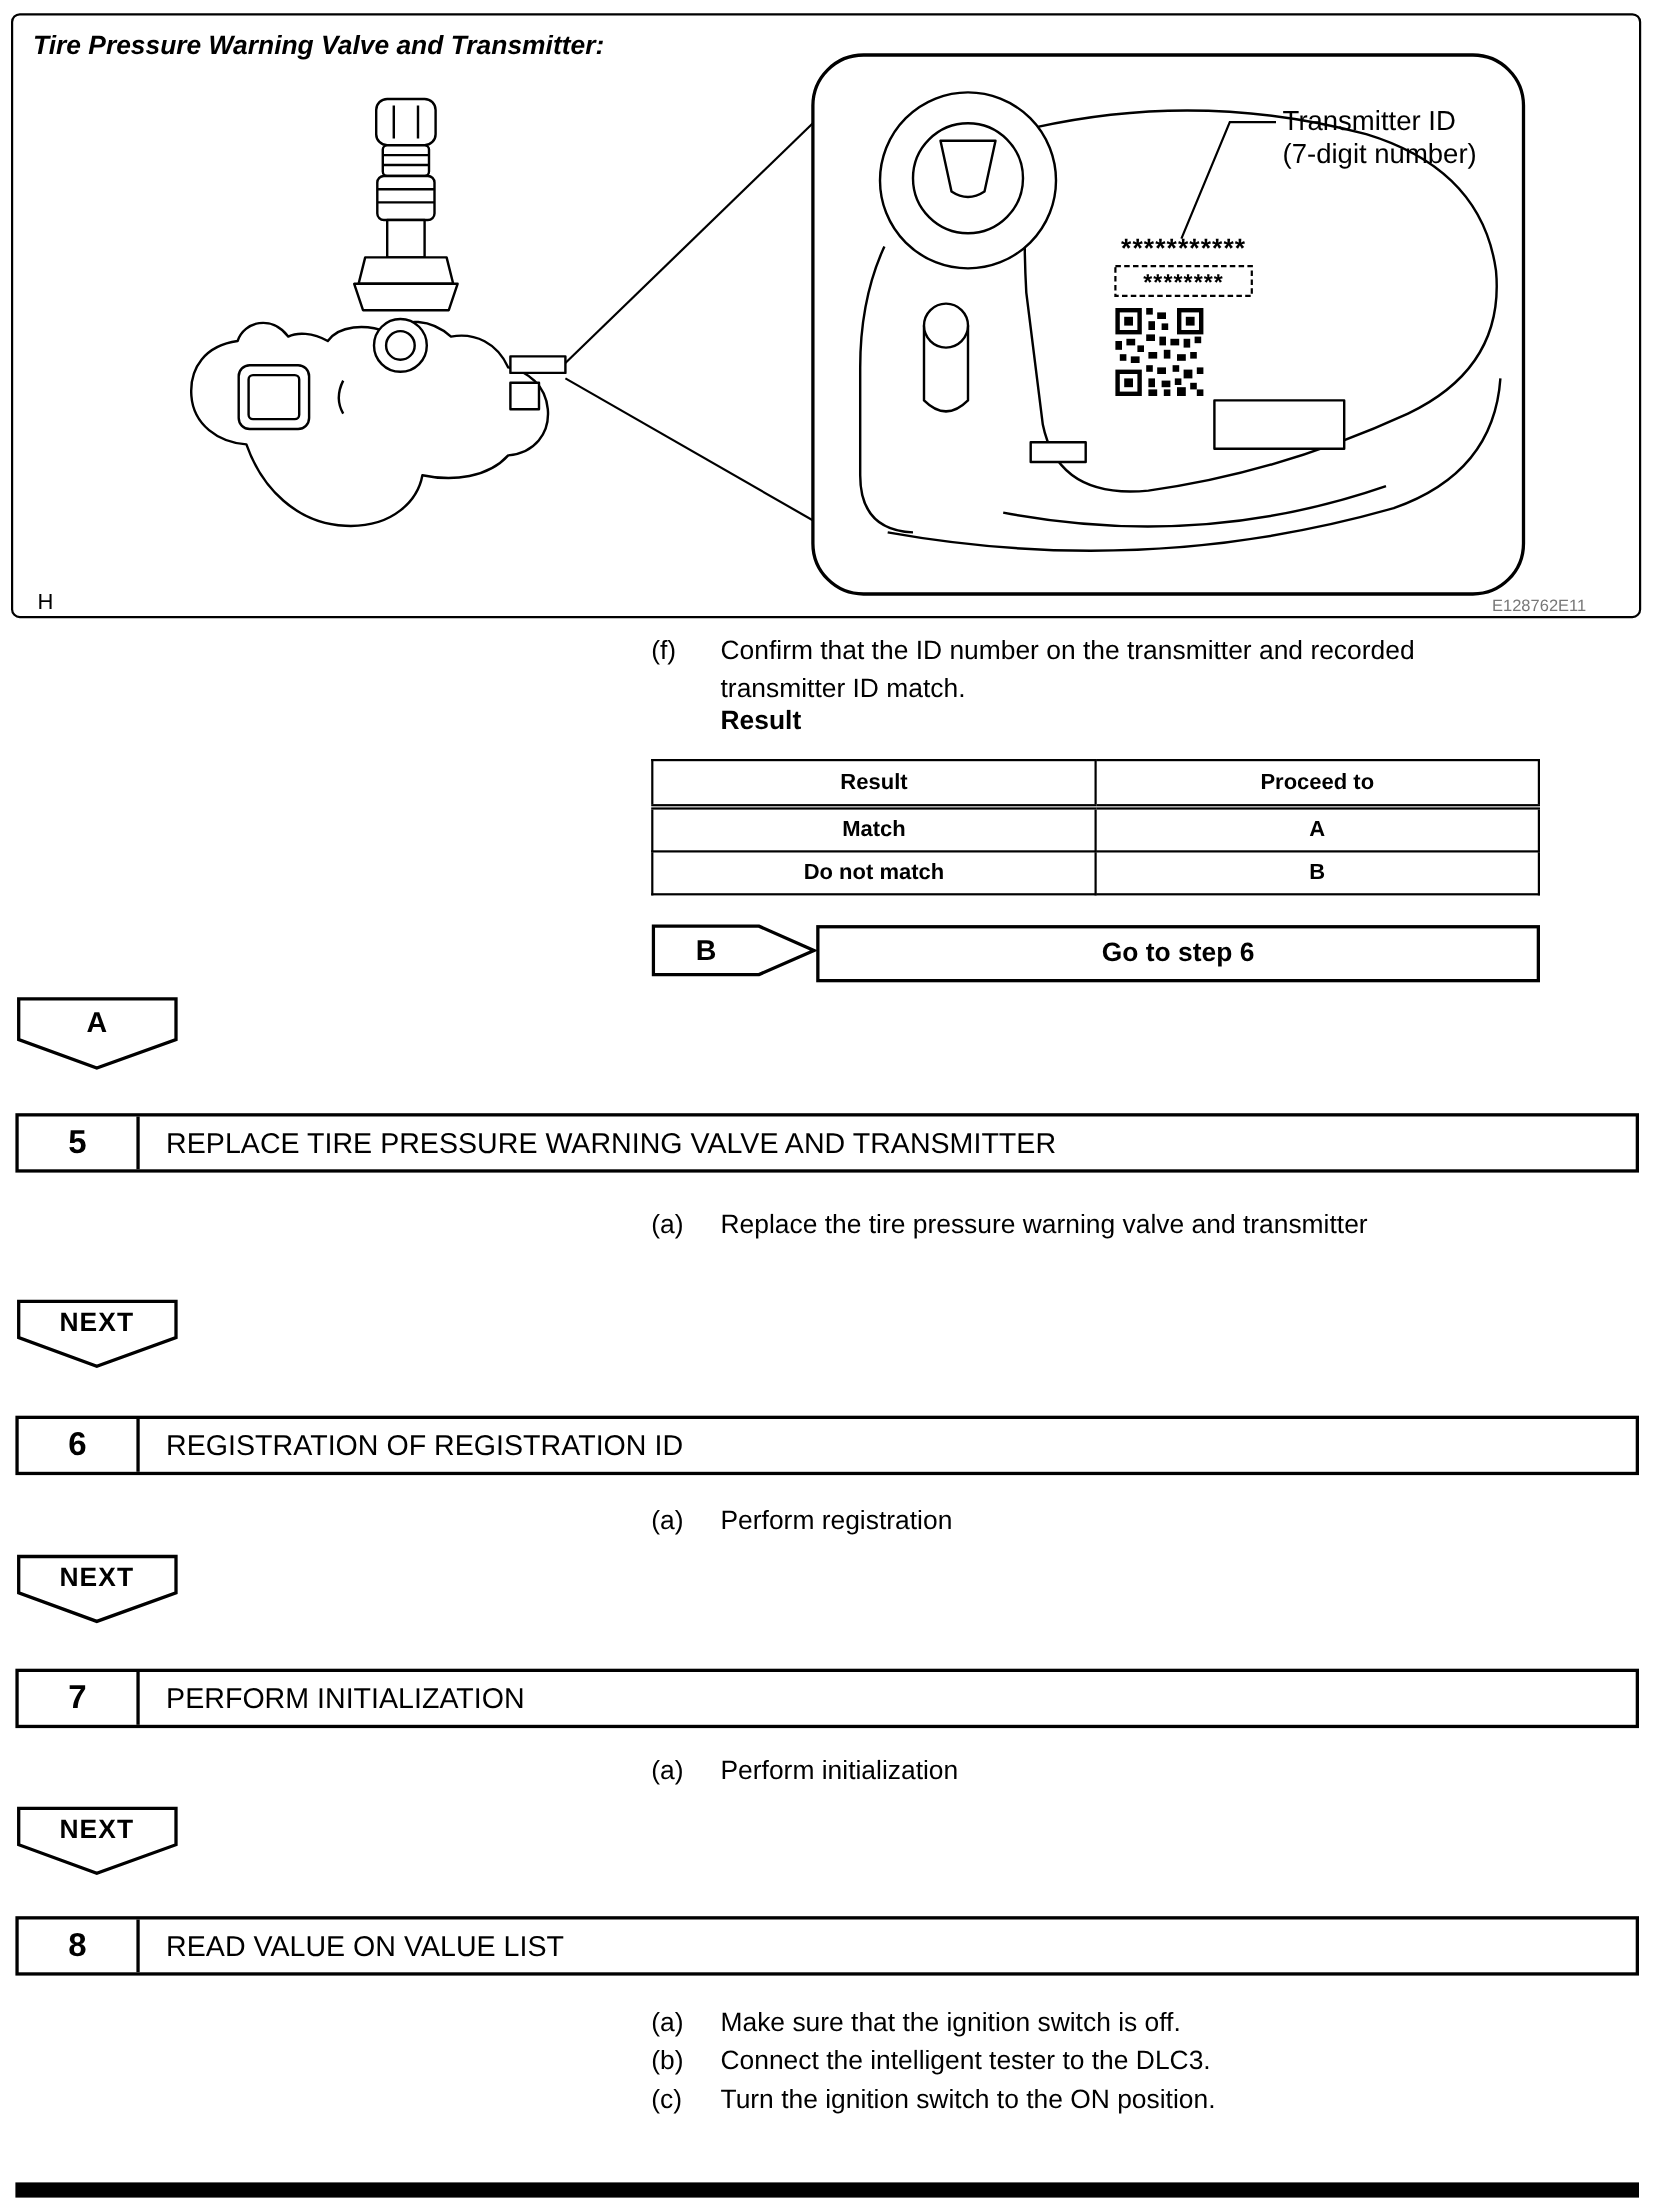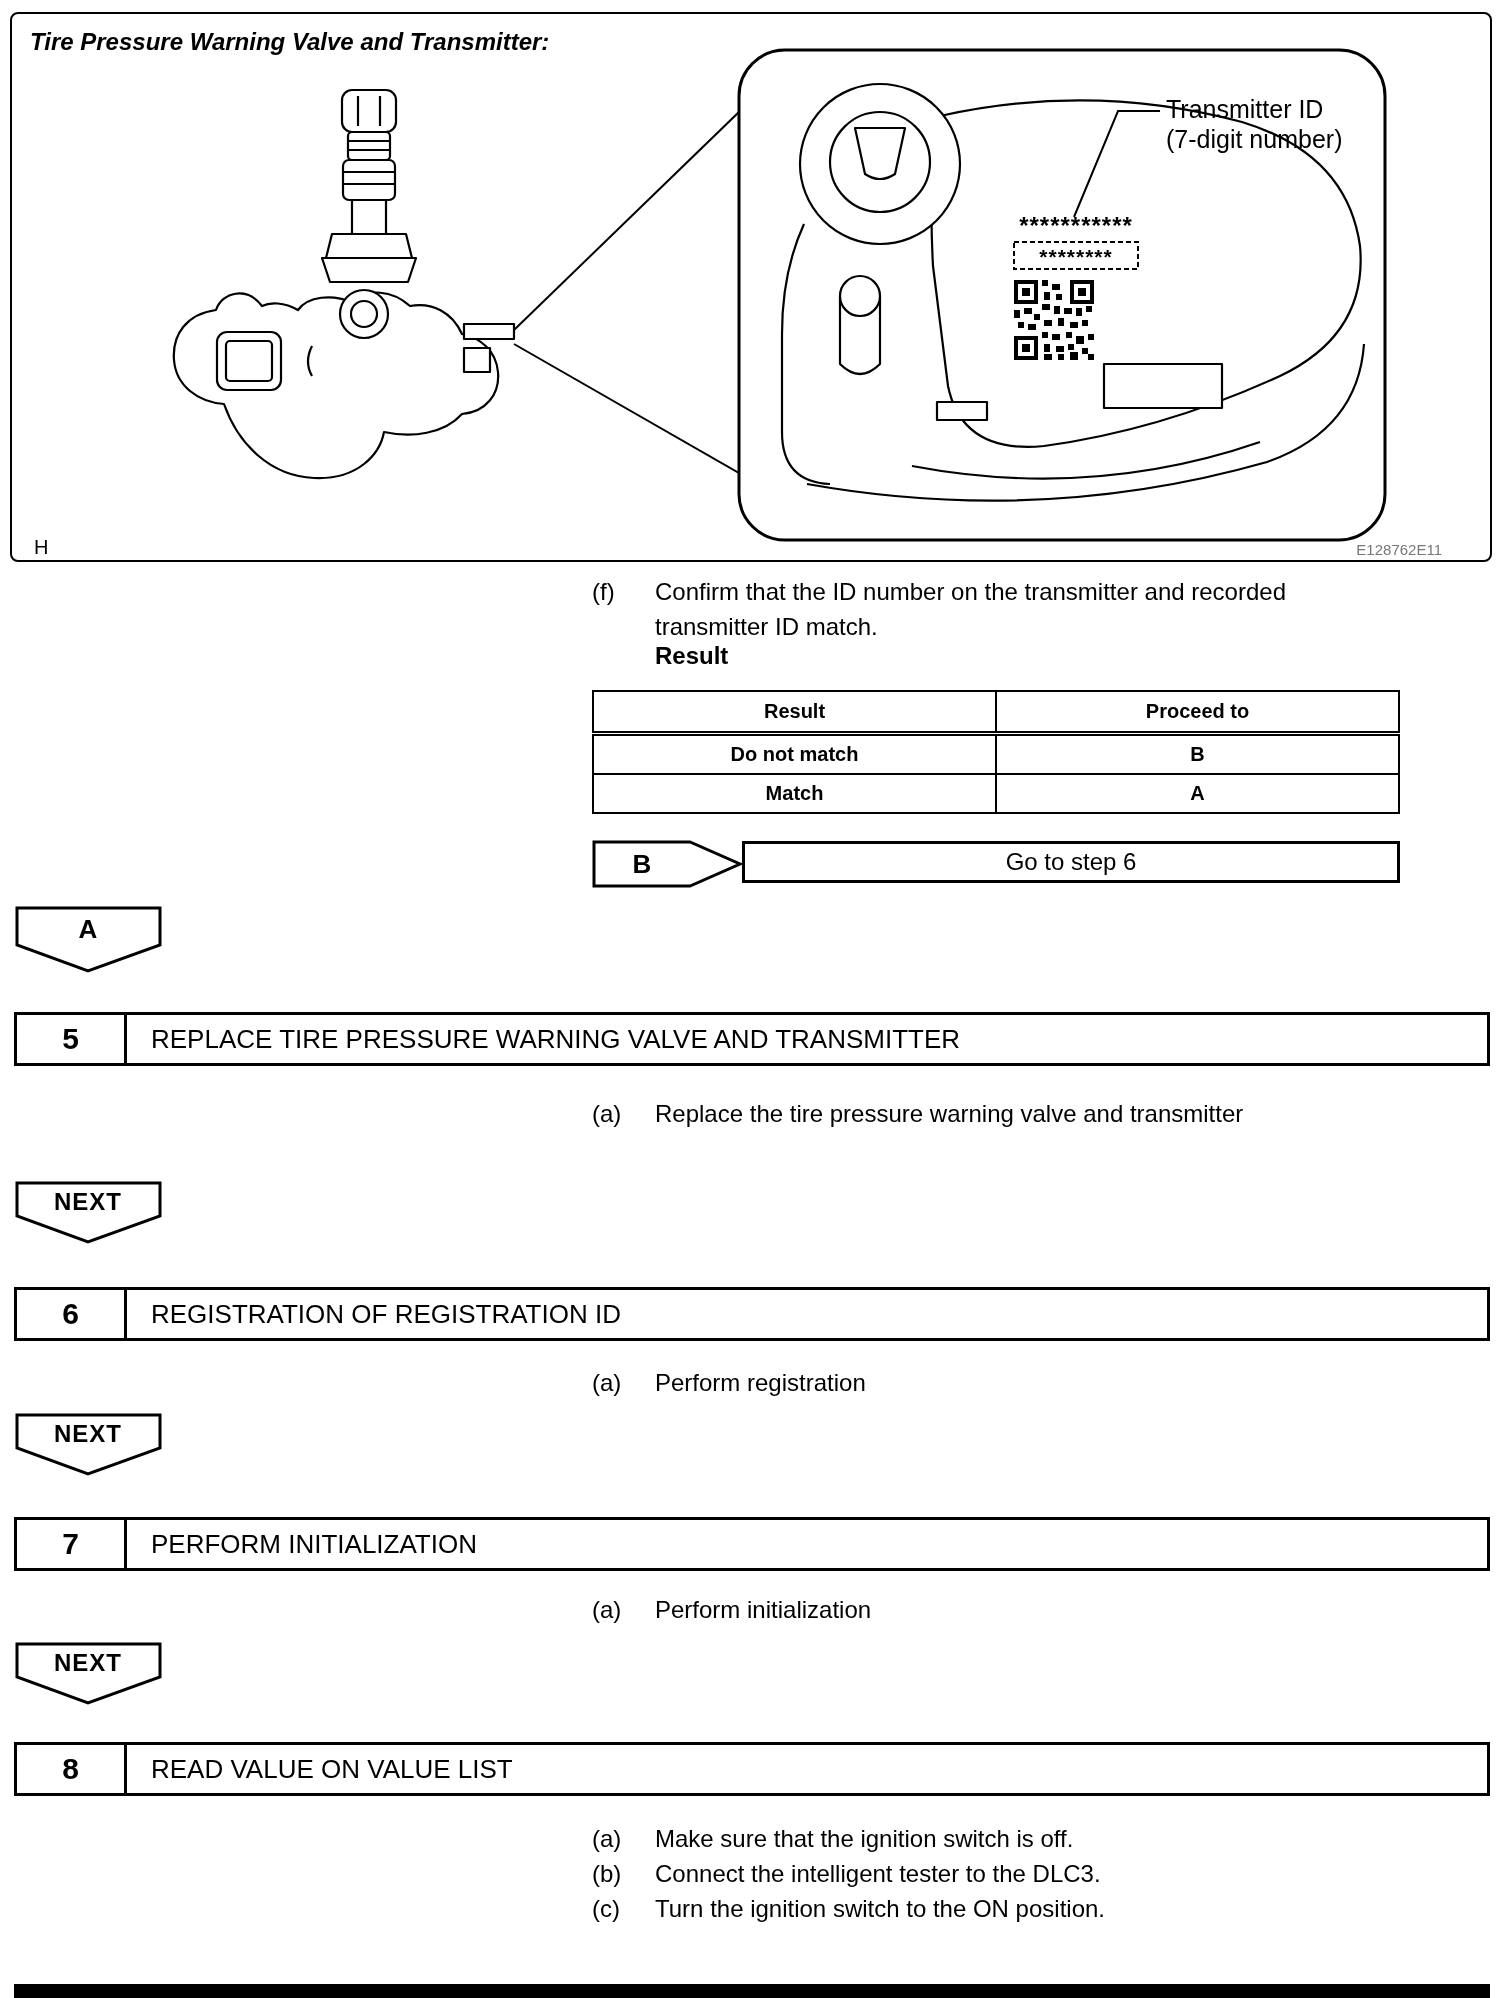--- a/index.html
+++ b/index.html
@@ -26,22 +26,22 @@
 
   
   .result-table { position:absolute; left:592px; top:690px; width:808px;
                   border-collapse:collapse; table-layout:fixed; }
   .result-table th, .result-table td { border:2px solid #000; font-size:20px; font-weight:bold;
                   text-align:center; padding:7px 4px; }
   .result-table th { border-bottom:5px double #000; padding:8px 4px; }
 
   
   .branch-b-svg { position:absolute; left:592px; top:839px; }
-  .goto-box { position:absolute; left:742px; top:841px; width:658px; height:42px;
-              border:3px solid #000; font-size:24px; font-weight:normal;
+  .goto-box { position:absolute; left:742px; top:841px; width:658px; height:52px;
+              border:3px solid #000; font-size:24px; font-weight:bold;
               display:flex; align-items:center; justify-content:center; }
   .connector-svg { position:absolute; left:14px; }
   .connector-svg text, .branch-b-svg text { font-family:"Liberation Sans", sans-serif; font-weight:bold; }
 
   
   .step-bar { position:absolute; left:14px; width:1476px; height:54px;
               border:3px solid #000; display:flex; align-items:stretch; background:#fff; }
   .step-num { width:110px; border-right:3px solid #000; display:flex; align-items:center;
               justify-content:center; font-size:30px; font-weight:bold; }
   .step-title { display:flex; align-items:center; padding-left:24px; font-size:26px; font-weight:normal; }
@@ -170,26 +170,26 @@
 
   <table class="result-table">
     <thead>
       <tr>
         <th>Result</th>
         <th>Proceed to</th>
       </tr>
     </thead>
     <tbody>
       <tr>
+        <td>Match</td>
+        <td>A</td>
+      </tr>
+      <tr>
         <td>Do not match</td>
         <td>B</td>
-      </tr>
-      <tr>
-        <td>Match</td>
-        <td>A</td>
       </tr>
     </tbody>
   </table>
 
   <svg class="branch-b-svg" width="152" height="50">
     <polygon points="2,3 98,3 148,25 98,47 2,47" fill="#fff" stroke="#000" stroke-width="3"></polygon>
     <text x="50" y="34" text-anchor="middle" font-size="26">B</text>
   </svg>
   <div class="goto-box">Go to step 6</div>
 

